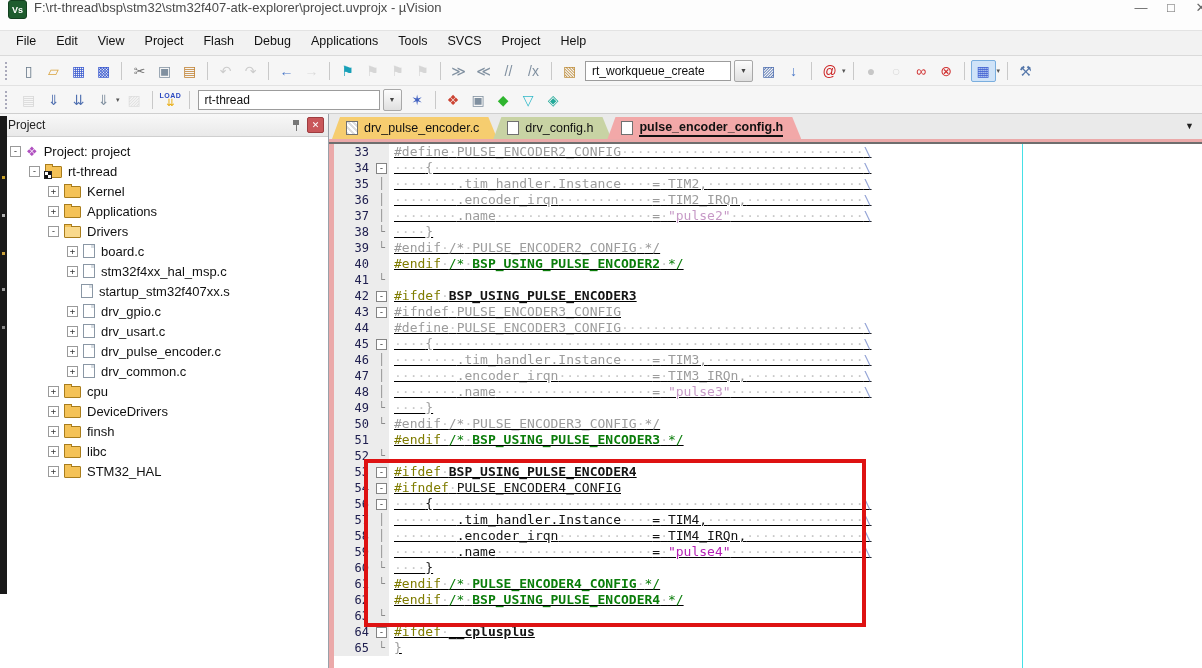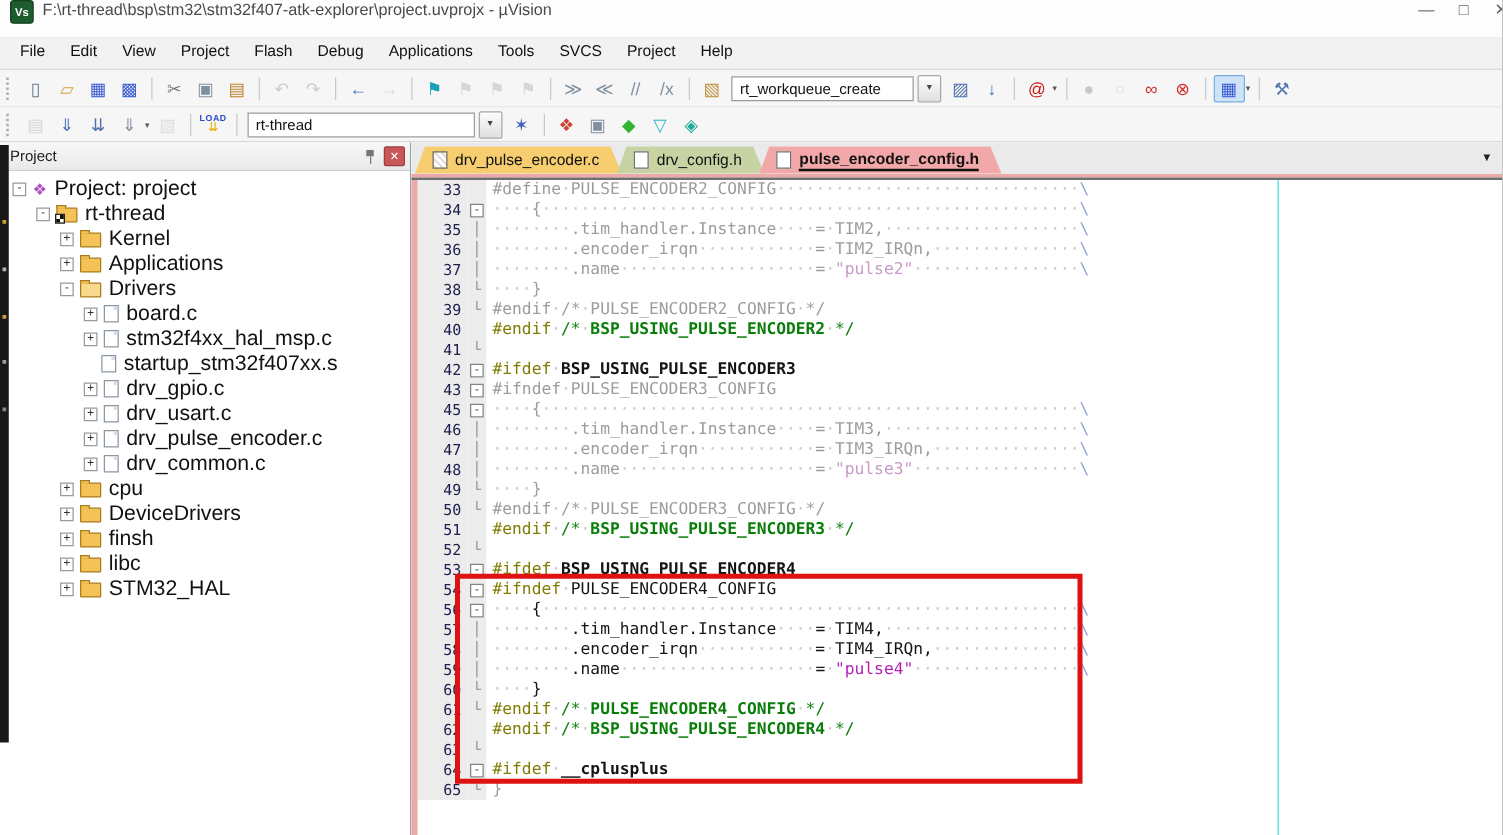--- a/index.html
+++ b/index.html
@@ -44,21 +44,21 @@
   .pin{width:10px;height:12px;position:relative;margin-right:6px;}
   .pin:before{content:"";position:absolute;left:2px;top:1px;width:6px;height:5px;background:#777;}
   .pin:after{content:"";position:absolute;left:4.5px;top:6px;width:1.5px;height:6px;background:#777;}
   .panel-close{width:15px;height:14px;background:#c9575a;color:#fff;font-size:9px;display:grid;
                place-items:center;border:1px solid #9e3d40;border-radius:2px;}
   .tree{flex:1;padding-top:4px;overflow:hidden;background:#fff;}
   .tree-row{height:20px;display:flex;align-items:center;}
   .expander{width:9px;height:9px;border:1px solid #9a9a9a;background:#fff;display:grid;place-items:center;
             font-size:9px;line-height:6px;color:#333;margin-right:5px;flex:0 0 auto;font-family:"DejaVu Sans Mono",monospace;}
   .exp-spacer{width:14px;flex:0 0 auto;}
-  .tree-label{font-size:17px;color:#111;margin-left:6px;white-space:nowrap;}
+  .tree-label{font-size:13px;color:#111;margin-left:6px;white-space:nowrap;}
   .i-folder{width:15px;height:10px;background:#f4c257;border:1px solid #a97d1c;border-radius:1px;position:relative;flex:0 0 auto;margin-top:2px;}
   .i-folder:before{content:"";position:absolute;top:-3px;left:-1px;width:6px;height:2px;background:#f4c257;border:1px solid #a97d1c;border-bottom:none;}
   .i-folder.open{background:#f9d98c;}
   .i-folder.target:after{content:"";position:absolute;left:-2px;bottom:-2px;width:6px;height:6px;
       background:conic-gradient(#111 25%,#fff 0 50%,#111 0 75%,#fff 0);border:1px solid #222;}
   .i-file{width:10px;height:12px;background:#fff;border:1px solid #8a97a5;position:relative;flex:0 0 auto;}
   .i-file:after{content:"";position:absolute;right:0;top:0;width:3px;height:3px;background:#d7dde3;}
   .i-project{font-size:13px;color:#b050c0;line-height:1;}
   .edge-strip{position:absolute;left:0;top:2px;width:7px;height:478px;background:#191919;z-index:6;}
   .edge-strip:after{content:"";position:absolute;left:2px;top:60px;width:3px;height:3px;background:#c9a227;
@@ -78,21 +78,21 @@
   .strip-pink{height:3px;background:#eba9a9;}
   .strip-dark{height:2px;background:#6e6e6e;}
   .code{position:absolute;top:30px;left:0;right:0;bottom:0;font-family:"DejaVu Sans Mono","Liberation Mono",monospace;
         font-size:13px;}
   .leftedge{position:absolute;left:0;top:30px;bottom:0;width:5px;background:#eba9a9;z-index:2;}
   .code-line{display:flex;height:16px;line-height:16px;white-space:pre;}
   .ln{width:40px;flex:0 0 auto;text-align:right;padding-right:5px;background:#ececec;color:#202050;font-size:12px;}
   .fold{width:15px;flex:0 0 auto;background:#ececec;color:#8b8b8b;font-size:11px;text-align:center;display:grid;place-items:center;}
   .fbox{width:9px;height:9px;border:1px solid #848484;background:#fff;font-size:9px;line-height:6px;color:#333;
         display:grid;place-items:center;font-family:"DejaVu Sans Mono",monospace;}
-  .ctext{padding-left:5px;}
+  .ctext{padding-left:5px;text-decoration:underline;}
   .tk-kw{color:#7f7c00;}
   .tk-id{color:#141414;}
   .tk-idb{color:#141414;font-weight:bold;}
   .tk-cm{color:#0a7d0a;}
   .tk-cmb{color:#0a7d0a;font-weight:bold;}
   .tk-str{color:#b520b5;}
   .tk-strg{color:#c79ac7;}
   .tk-gy{color:#9c9c9c;}
   .tk-ws{color:#c9c9c9;}
   .tk-bs{color:#93a3d6;}
@@ -323,20 +323,21 @@
           <div class="code-line"><span class="ln">34</span><span class="fold"><span class="fbox">-</span></span><span class="ctext"><span class="tk-ws">····</span><span class="tk-gy">{</span><span class="tk-ws">·······················································</span><span class="tk-bs">\</span></span></div>
           <div class="code-line"><span class="ln">35</span><span class="fold">│</span><span class="ctext"><span class="tk-ws">········</span><span class="tk-gy">.tim_handler.Instance</span><span class="tk-ws">····</span><span class="tk-gy">=</span><span class="tk-ws">·</span><span class="tk-gy">TIM2,</span><span class="tk-ws">····················</span><span class="tk-bs">\</span></span></div>
           <div class="code-line"><span class="ln">36</span><span class="fold">│</span><span class="ctext"><span class="tk-ws">········</span><span class="tk-gy">.encoder_irqn</span><span class="tk-ws">············</span><span class="tk-gy">=</span><span class="tk-ws">·</span><span class="tk-gy">TIM2_IRQn,</span><span class="tk-ws">···············</span><span class="tk-bs">\</span></span></div>
           <div class="code-line"><span class="ln">37</span><span class="fold">│</span><span class="ctext"><span class="tk-ws">········</span><span class="tk-gy">.name</span><span class="tk-ws">····················</span><span class="tk-gy">=</span><span class="tk-ws">·</span><span class="tk-strg">"pulse2"</span><span class="tk-ws">·················</span><span class="tk-bs">\</span></span></div>
           <div class="code-line"><span class="ln">38</span><span class="fold">└</span><span class="ctext"><span class="tk-ws">····</span><span class="tk-gy">}</span></span></div>
           <div class="code-line"><span class="ln">39</span><span class="fold">└</span><span class="ctext"><span class="tk-gy">#endif</span><span class="tk-ws">·</span><span class="tk-gy">/*</span><span class="tk-ws">·</span><span class="tk-gy">PULSE_ENCODER2_CONFIG</span><span class="tk-ws">·</span><span class="tk-gy">*/</span></span></div>
           <div class="code-line"><span class="ln">40</span><span class="fold"></span><span class="ctext"><span class="tk-kw">#endif</span><span class="tk-ws">·</span><span class="tk-cm">/*</span><span class="tk-ws">·</span><span class="tk-cmb">BSP_USING_PULSE_ENCODER2</span><span class="tk-ws">·</span><span class="tk-cm">*/</span></span></div>
           <div class="code-line"><span class="ln">41</span><span class="fold">└</span><span class="ctext"></span></div>
           <div class="code-line"><span class="ln">42</span><span class="fold"><span class="fbox">-</span></span><span class="ctext"><span class="tk-kw">#ifdef</span><span class="tk-ws">·</span><span class="tk-idb">BSP_USING_PULSE_ENCODER3</span></span></div>
           <div class="code-line"><span class="ln">43</span><span class="fold"><span class="fbox">-</span></span><span class="ctext"><span class="tk-gy">#ifndef</span><span class="tk-ws">·</span><span class="tk-gy">PULSE_ENCODER3_CONFIG</span></span></div>
+          <div class="code-line"><span class="ln">44</span><span class="fold"></span><span class="ctext"><span class="tk-gy">#define</span><span class="tk-ws">·</span><span class="tk-gy">PULSE_ENCODER3_CONFIG</span><span class="tk-ws">·······························</span><span class="tk-bs">\</span></span></div>
           <div class="code-line"><span class="ln">45</span><span class="fold"><span class="fbox">-</span></span><span class="ctext"><span class="tk-ws">····</span><span class="tk-gy">{</span><span class="tk-ws">·······················································</span><span class="tk-bs">\</span></span></div>
           <div class="code-line"><span class="ln">46</span><span class="fold">│</span><span class="ctext"><span class="tk-ws">········</span><span class="tk-gy">.tim_handler.Instance</span><span class="tk-ws">····</span><span class="tk-gy">=</span><span class="tk-ws">·</span><span class="tk-gy">TIM3,</span><span class="tk-ws">····················</span><span class="tk-bs">\</span></span></div>
           <div class="code-line"><span class="ln">47</span><span class="fold">│</span><span class="ctext"><span class="tk-ws">········</span><span class="tk-gy">.encoder_irqn</span><span class="tk-ws">············</span><span class="tk-gy">=</span><span class="tk-ws">·</span><span class="tk-gy">TIM3_IRQn,</span><span class="tk-ws">···············</span><span class="tk-bs">\</span></span></div>
           <div class="code-line"><span class="ln">48</span><span class="fold">│</span><span class="ctext"><span class="tk-ws">········</span><span class="tk-gy">.name</span><span class="tk-ws">····················</span><span class="tk-gy">=</span><span class="tk-ws">·</span><span class="tk-strg">"pulse3"</span><span class="tk-ws">·················</span><span class="tk-bs">\</span></span></div>
           <div class="code-line"><span class="ln">49</span><span class="fold">└</span><span class="ctext"><span class="tk-ws">····</span><span class="tk-gy">}</span></span></div>
           <div class="code-line"><span class="ln">50</span><span class="fold">└</span><span class="ctext"><span class="tk-gy">#endif</span><span class="tk-ws">·</span><span class="tk-gy">/*</span><span class="tk-ws">·</span><span class="tk-gy">PULSE_ENCODER3_CONFIG</span><span class="tk-ws">·</span><span class="tk-gy">*/</span></span></div>
           <div class="code-line"><span class="ln">51</span><span class="fold"></span><span class="ctext"><span class="tk-kw">#endif</span><span class="tk-ws">·</span><span class="tk-cm">/*</span><span class="tk-ws">·</span><span class="tk-cmb">BSP_USING_PULSE_ENCODER3</span><span class="tk-ws">·</span><span class="tk-cm">*/</span></span></div>
           <div class="code-line"><span class="ln">52</span><span class="fold">└</span><span class="ctext"></span></div>
           <div class="code-line"><span class="ln">53</span><span class="fold"><span class="fbox">-</span></span><span class="ctext"><span class="tk-kw">#ifdef</span><span class="tk-ws">·</span><span class="tk-idb">BSP_USING_PULSE_ENCODER4</span></span></div>
           <div class="code-line"><span class="ln">54</span><span class="fold"><span class="fbox">-</span></span><span class="ctext"><span class="tk-kw">#ifndef</span><span class="tk-ws">·</span><span class="tk-id">PULSE_ENCODER4_CONFIG</span></span></div>

